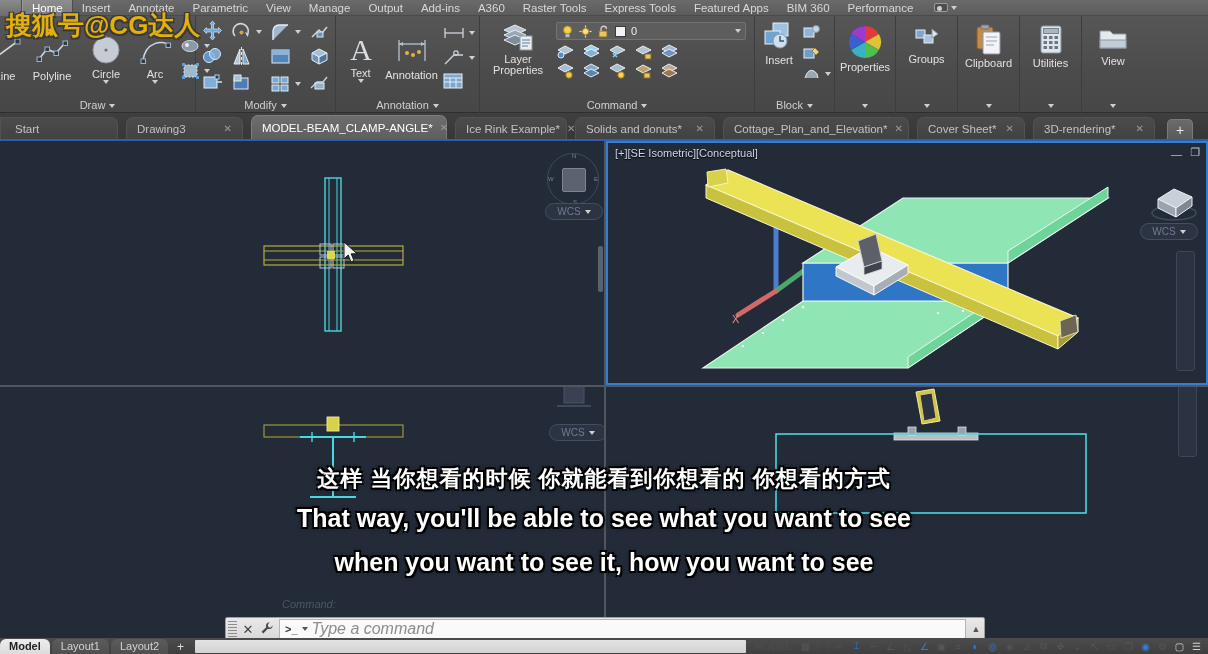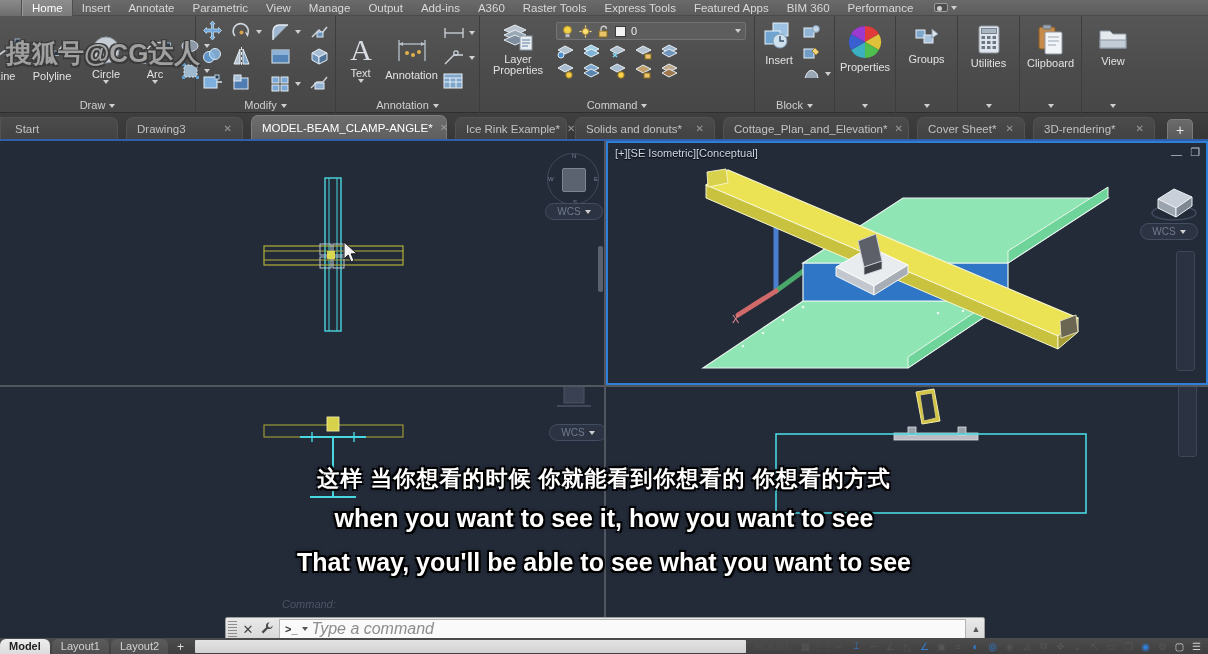--- a/index.html
+++ b/index.html
@@ -217,24 +217,24 @@
   .sub-en {
     font-size:25px; font-weight:bold; color:#ffffff;
     line-height:44px;
     text-shadow:-1.8px -1.8px 0 #000, 1.8px -1.8px 0 #000, -1.8px 1.8px 0 #000, 1.8px 1.8px 0 #000,
                  0 0 5px rgba(0,0,0,.95);
   }
 
   
   .watermark {
     position:absolute; left:6px; top:8px;
-    font-size:26px; font-weight:bold; color:#a3a3a3;
+    font-size:26px; font-weight:bold; color:#eab308;
     text-shadow: -1.5px -1.5px 0 #3a3a3a, 1.5px -1.5px 0 #3a3a3a,
                  -1.5px 1.5px 0 #3a3a3a, 1.5px 1.5px 0 #3a3a3a;
-    opacity:.97; z-index:50; pointer-events:none; white-space:nowrap;margin-top:28px;
+    opacity:.97; z-index:50; pointer-events:none; white-space:nowrap;
   }
 
   .cursor-arrow { position:absolute; }
 </style>
 </head>
 <body>
 
 <div id="app">
 
   <div class="ribbon-tabs">
@@ -631,56 +631,56 @@
       </div>
       <div class="panel-title">
         <span class="caret-s"></span>
       </div>
     </div>
 
     <div class="panel" style="width:62px">
       <div class="panel-body" style="align-items:flex-start;padding-top:8px;">
         <div class="bigbtn">
           <svg class="ic" width="30" height="32" viewBox="0 0 30 32">
+            <rect x="3" y="3" width="16" height="22" rx="2" fill="#c68a4a" stroke="#8a5c24"></rect>
+            <rect x="7" y="1" width="8" height="4" rx="1" fill="#9aa4b0" stroke="#6a747f"></rect>
+            <rect x="9" y="8" width="17" height="22" rx="1.5" fill="#f2f4f7" stroke="#8d97a3"></rect>
+            <g stroke="#9aa6b4">
+                <line x1="12" y1="13" x2="23" y2="13"></line>
+                <line x1="12" y1="17" x2="23" y2="17"></line>
+                <line x1="12" y1="21" x2="20" y2="21"></line>
+              </g>
+          </svg>
+          <div class="lbl">Clipboard</div>
+        </div>
+      </div>
+      <div class="panel-title">
+        <span class="caret-s"></span>
+      </div>
+    </div>
+
+    <div class="panel" style="width:62px">
+      <div class="panel-body" style="align-items:flex-start;padding-top:8px;">
+        <div class="bigbtn">
+          <svg class="ic" width="30" height="32" viewBox="0 0 30 32">
             <rect x="5" y="2" width="20" height="27" rx="2" fill="#dfe5eb" stroke="#8a94a0"></rect>
             <rect x="7.5" y="4.5" width="15" height="5" fill="#aab6c2" stroke="#78838f"></rect>
             <g fill="#6b7685">
               <rect x="7.5" y="12" width="3.5" height="3"></rect>
                 <rect x="13" y="12" width="3.5" height="3"></rect>
                 <rect x="18.5" y="12" width="3.5" height="3"></rect>
               <rect x="7.5" y="17" width="3.5" height="3"></rect>
                 <rect x="13" y="17" width="3.5" height="3"></rect>
                 <rect x="18.5" y="17" width="3.5" height="3"></rect>
               <rect x="7.5" y="22" width="3.5" height="3"></rect>
                 <rect x="13" y="22" width="3.5" height="3"></rect>
                 <rect x="18.5" y="22" width="3.5" height="3"></rect>
             </g>
           </svg>
           <div class="lbl">Utilities</div>
-        </div>
-      </div>
-      <div class="panel-title">
-        <span class="caret-s"></span>
-      </div>
-    </div>
-
-    <div class="panel" style="width:62px">
-      <div class="panel-body" style="align-items:flex-start;padding-top:8px;">
-        <div class="bigbtn">
-          <svg class="ic" width="30" height="32" viewBox="0 0 30 32">
-            <rect x="3" y="3" width="16" height="22" rx="2" fill="#c68a4a" stroke="#8a5c24"></rect>
-            <rect x="7" y="1" width="8" height="4" rx="1" fill="#9aa4b0" stroke="#6a747f"></rect>
-            <rect x="9" y="8" width="17" height="22" rx="1.5" fill="#f2f4f7" stroke="#8d97a3"></rect>
-            <g stroke="#9aa6b4">
-                <line x1="12" y1="13" x2="23" y2="13"></line>
-                <line x1="12" y1="17" x2="23" y2="17"></line>
-                <line x1="12" y1="21" x2="20" y2="21"></line>
-              </g>
-          </svg>
-          <div class="lbl">Clipboard</div>
         </div>
       </div>
       <div class="panel-title">
         <span class="caret-s"></span>
       </div>
     </div>
 
     <div class="panel" style="width:62px; border-right:none;">
       <div class="panel-body" style="align-items:flex-start;padding-top:10px;">
         <div class="bigbtn">
@@ -888,22 +888,22 @@
       <div class="navbar-v" style="right:11px; top:-6px; height:76px;"></div>
     </div>
 
     <div class="vsep-v"></div>
     <div class="vsep-h"></div>
     <div class="vsep-h2"></div>
   </div>
 
   <div class="subs">
     <div class="sub-cn">这样 当你想看的时候 你就能看到你想看的 你想看的方式</div>
+    <div class="sub-en">That way, you'll be able to see what you want to see</div>
     <div class="sub-en">when you want to see it, how you want to see</div>
-    <div class="sub-en">That way, you'll be able to see what you want to see</div>
   </div>
 
   <div class="cmd-history">Command:</div>
   <div class="cmdbar">
     <div class="cmd-grip"></div>
     <div class="cmd-x">✕</div>
     <div class="cmd-wrench">
       <svg width="14" height="14" viewBox="0 0 14 14">
         <path d="M9.5 1.2 a3.6 3.6 0 0 0 -3.3 5 L1.6 10.7 l1.7 1.7 l4.5 -4.6 a3.6 3.6 0 0 0 4.9 -3.4 l-2.3 2.3 l-2 -0.6 l-0.6 -2 Z" fill="#4a4a4a"></path>
       </svg>

